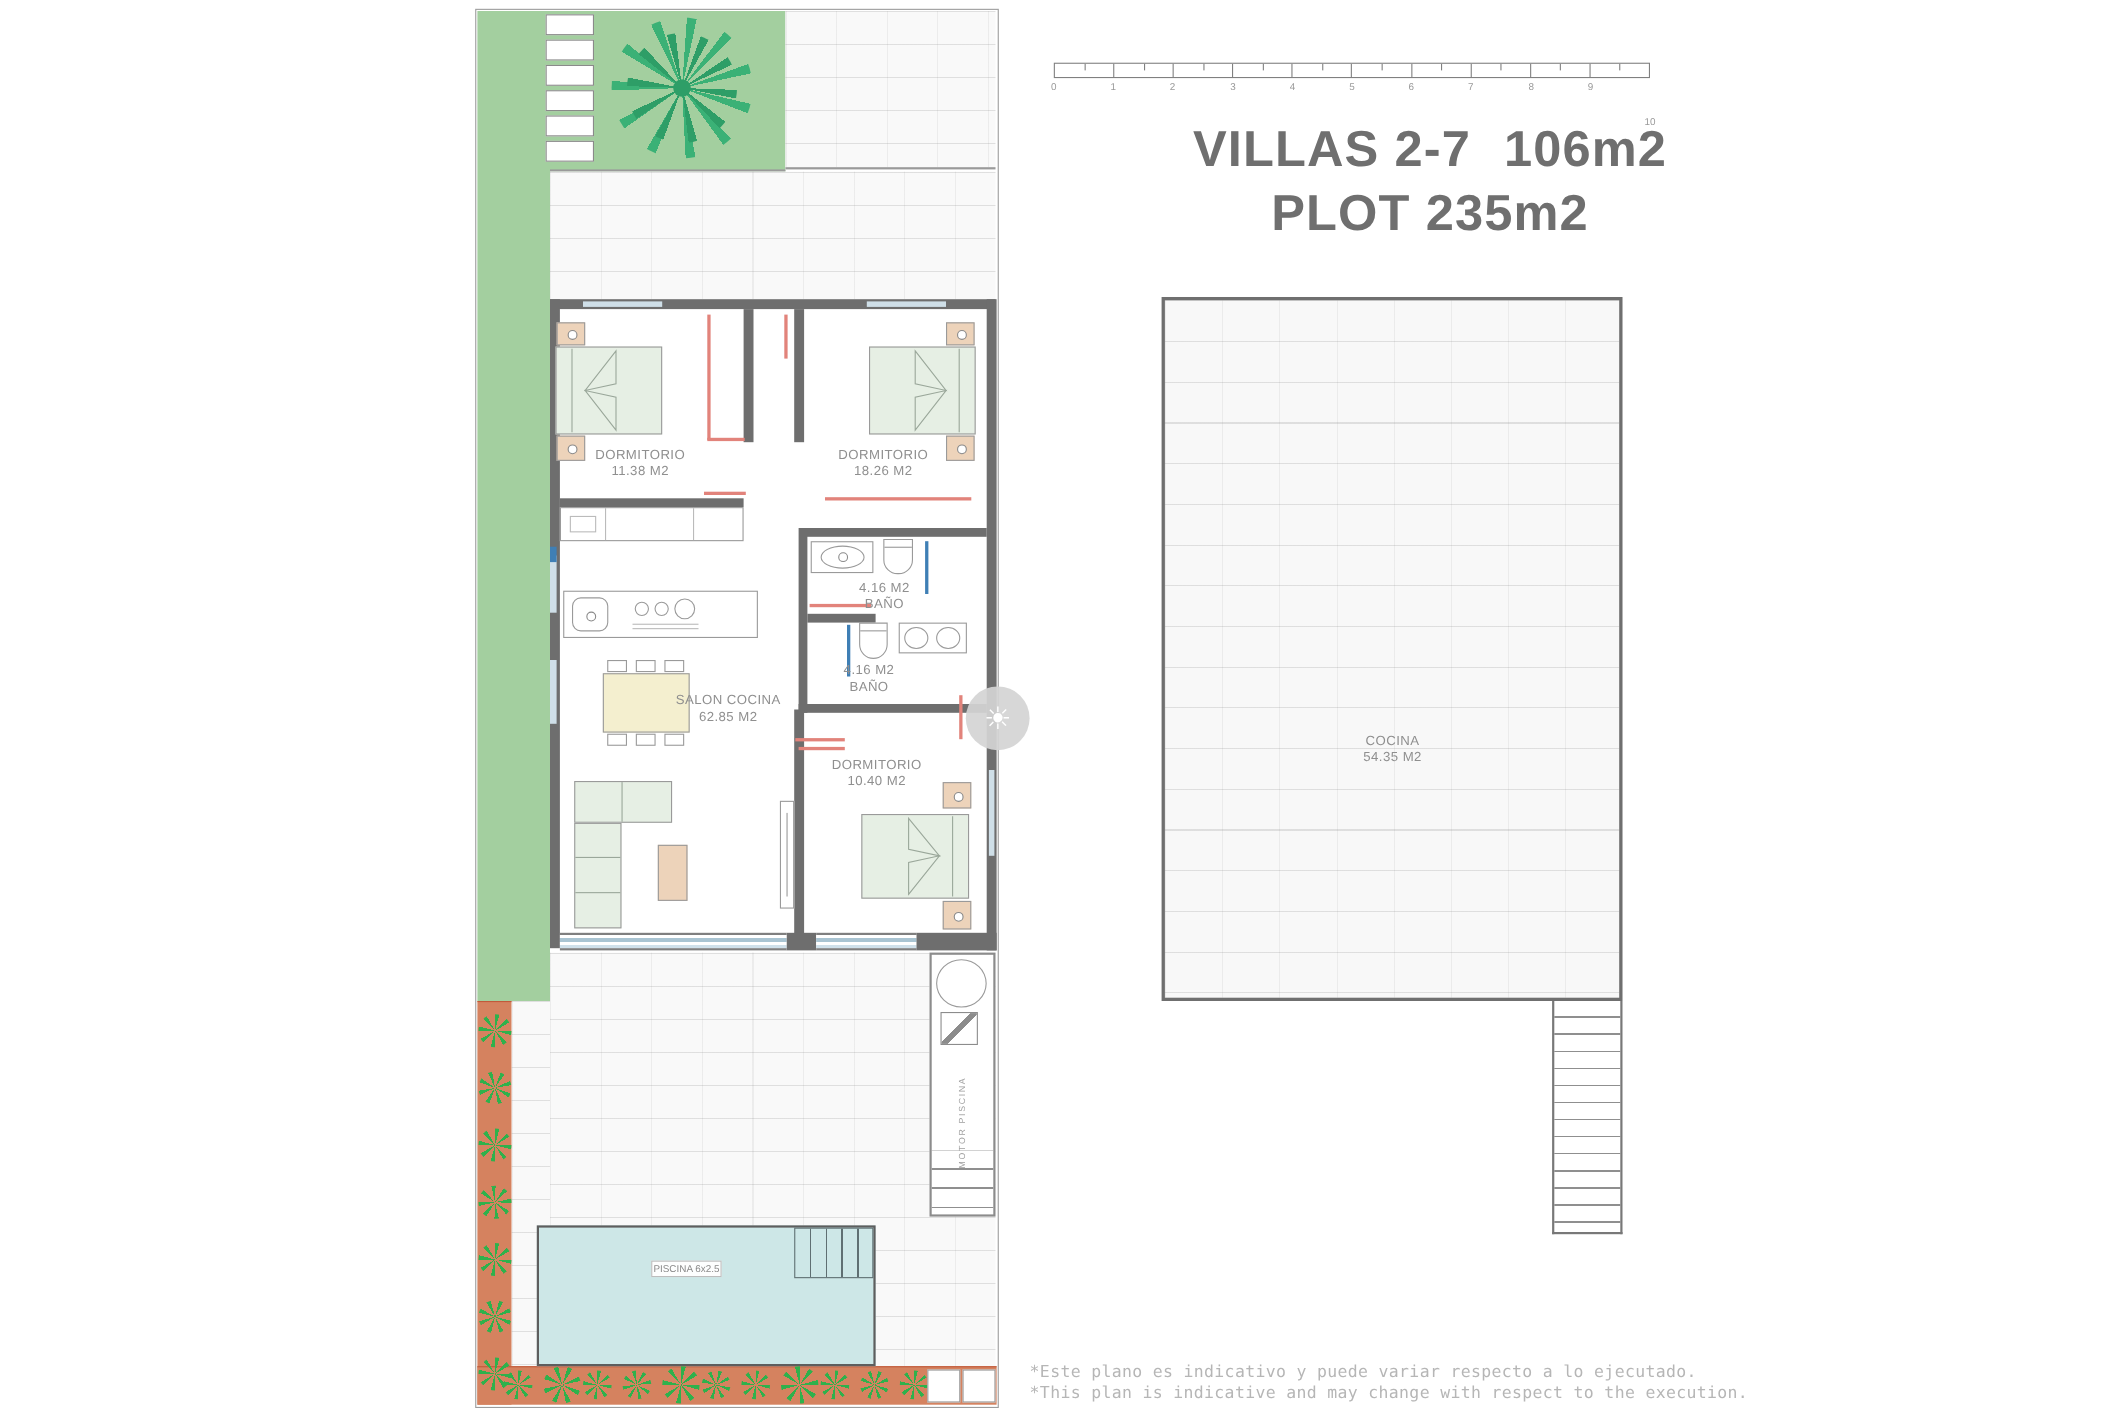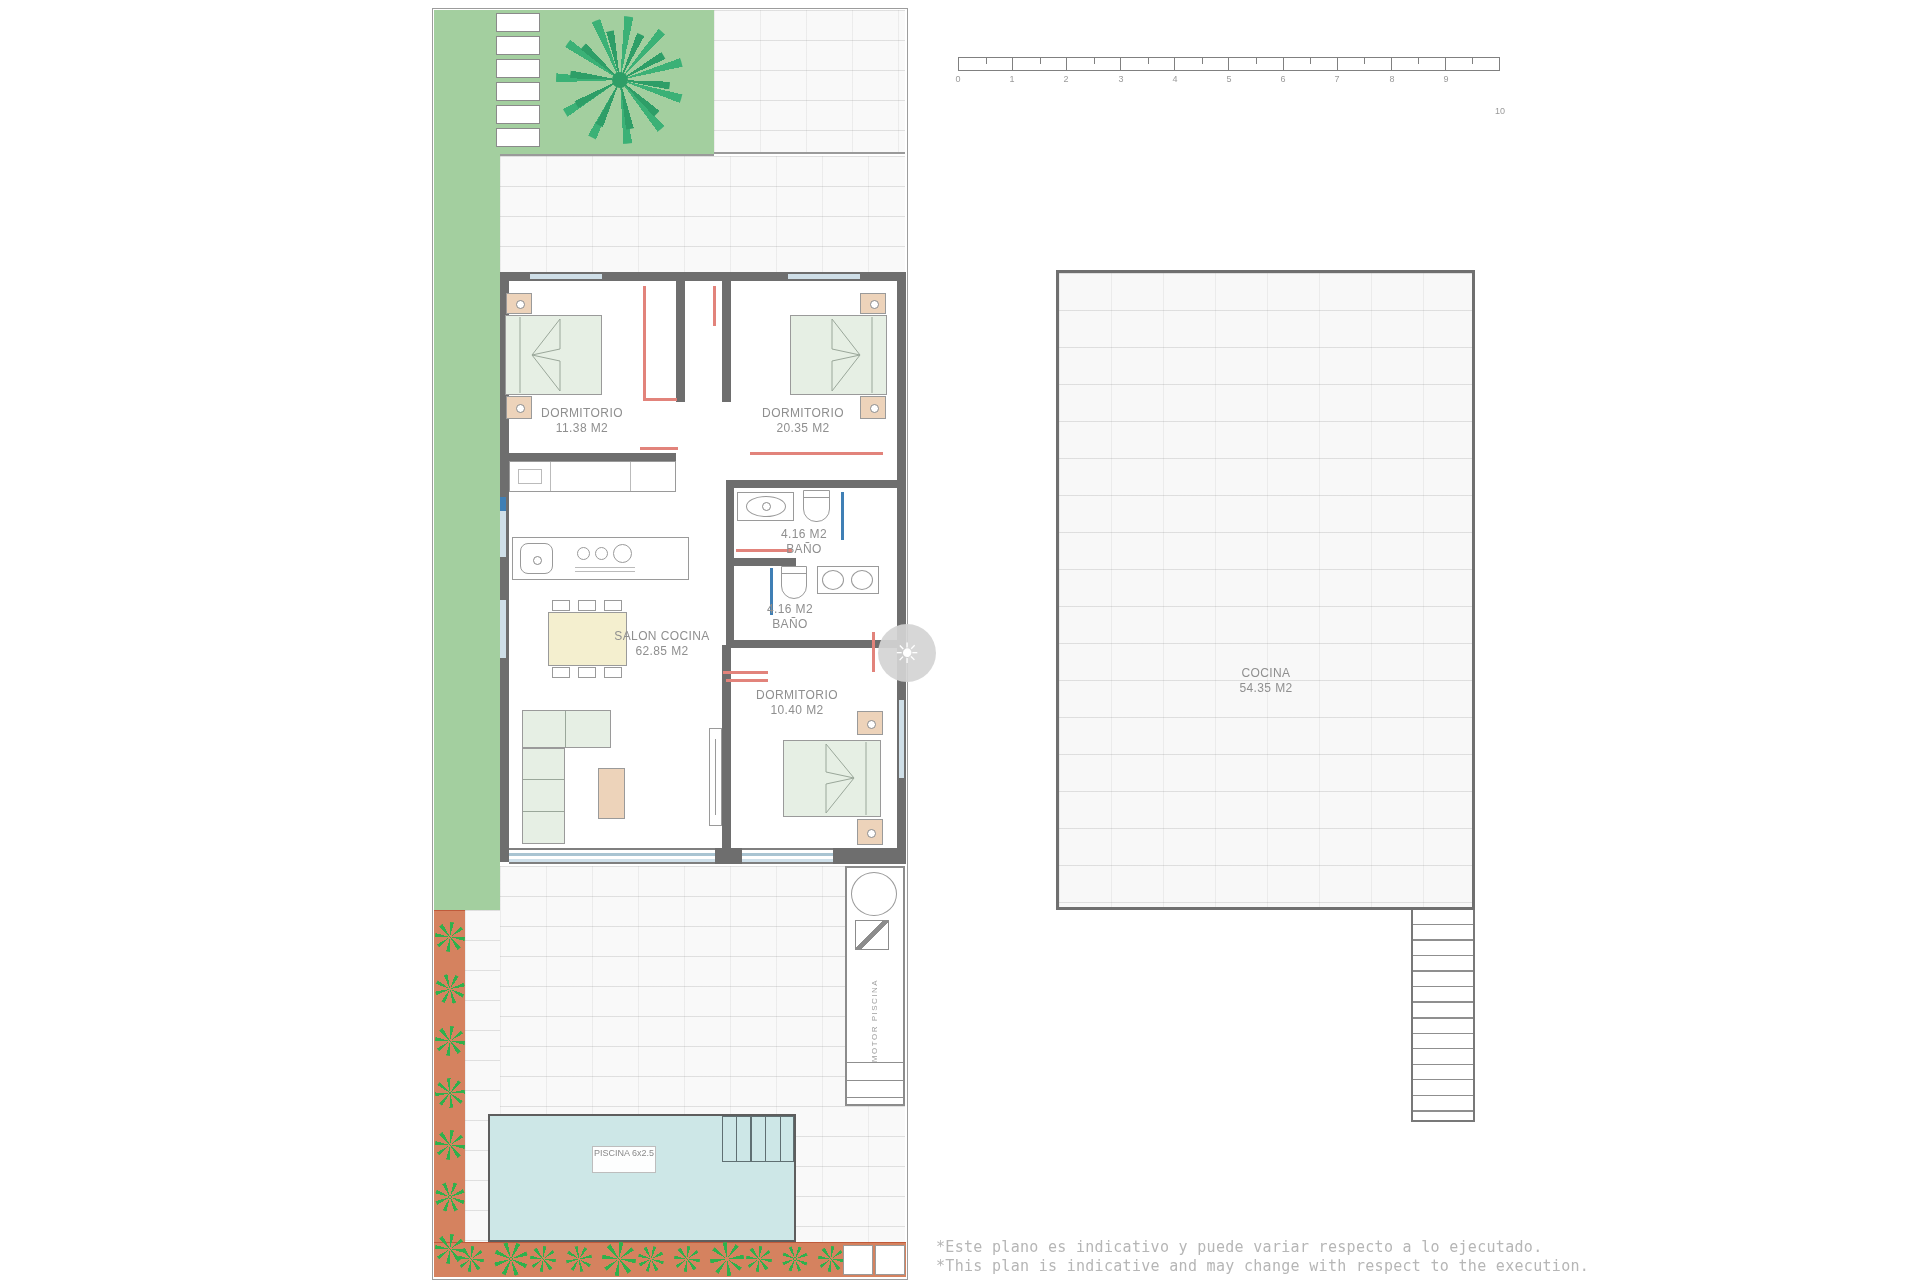--- a/index.html
+++ b/index.html
@@ -145,21 +145,21 @@
     </svg>
   </div>
   <div class="peach" style="left:860px;top:293px;width:26px;height:21px;">
       <div class="dot" style="left:9px;top:6px;"></div>
     </div>
   <div class="peach" style="left:860px;top:396px;width:26px;height:23px;">
       <div class="dot" style="left:9px;top:7px;"></div>
     </div>
   <div class="lbl" style="left:733px;top:406px;width:140px;">
     <div>DORMITORIO</div>
-    <div>20.35 M2</div>
+    <div>18.26 M2</div>
   </div>
 
   <div class="furn" style="left:737px;top:492px;width:57px;height:29px;">
     <div class="abs" style="left:8px;top:3px;width:40px;height:21px;border:1px solid #9a9a9a;border-radius:50%;box-sizing:border-box;"></div>
     <div class="dot" style="left:24px;top:9px;"></div>
   </div>
   <div class="furn" style="left:803px;top:490px;width:27px;height:32px;border-radius:0 0 13px 13px;">
     <div class="abs" style="left:0;top:6px;width:25px;border-top:1px solid #9a9a9a;"></div>
   </div>
   <div class="lbl" style="left:744px;top:527px;width:120px;">
@@ -240,21 +240,21 @@
   <div class="abs" style="left:851px;top:872px;width:46px;height:44px;border:1px solid #9a9a9a;border-radius:50%;box-sizing:border-box;"></div>
   <div class="abs" style="left:855px;top:920px;width:34px;height:30px;border:1px solid #8c8c8c;box-sizing:border-box;
               background:linear-gradient(135deg,transparent 44%,#8c8c8c 44% 56%,transparent 56%);"></div>
   <div class="vtext" style="left:845px;top:965px;width:60px;height:110px;">
     <span>MOTOR  PISCINA</span>
   </div>
   <div class="csteps" style="left:847px;top:1046px;width:56px;height:56px;"></div>
 
   <div class="abs" style="left:488px;top:1114px;width:308px;height:128px;background:#cde7e7;border:2px solid #5e5e5e;box-sizing:border-box;"></div>
   <div class="psteps" style="left:722px;top:1116px;width:72px;height:46px;"></div>
-  <div class="chip" style="left:592px;top:1146px;width:64px;height:27px;">
+  <div class="chip" style="left:592px;top:1146px;width:64px;height:15px;">
     <span>PISCINA 6x2.5</span>
   </div>
 
   <div class="plant" style="left:435px;top:922px;width:30px;height:30px;"></div>
   <div class="plant" style="left:435px;top:974px;width:30px;height:30px;transform:rotate(20deg);"></div>
   <div class="plant" style="left:435px;top:1026px;width:30px;height:30px;"></div>
   <div class="plant" style="left:435px;top:1078px;width:30px;height:30px;transform:rotate(32deg);"></div>
   <div class="plant" style="left:435px;top:1130px;width:30px;height:30px;"></div>
   <div class="plant" style="left:435px;top:1182px;width:30px;height:30px;transform:rotate(14deg);"></div>
   <div class="plant" style="left:435px;top:1234px;width:30px;height:30px;"></div>
@@ -295,20 +295,29 @@
     <span class="sb-num" style="left:163px;">3</span>
     <span class="sb-num" style="left:217px;">4</span>
     <span class="sb-num" style="left:271px;">5</span>
     <span class="sb-num" style="left:325px;">6</span>
     <span class="sb-num" style="left:379px;">7</span>
     <span class="sb-num" style="left:434px;">8</span>
     <span class="sb-num" style="left:488px;">9</span>
     <span class="sb-num" style="left:542px;margin-top:32px;">10</span>
   </div>
 
+  <div class="abs" style="left:1080px;top:106px;width:440px;">
+    <div class="title-line">
+      <span>VILLAS 2-7</span>
+      <span>106m2</span>
+    </div>
+    <div class="title-line">
+      <span>PLOT 235m2</span>
+    </div>
+  </div>
 
   <div class="brick2" style="left:1056px;top:270px;width:419px;height:640px;border:3px solid #6f6f6f;box-sizing:border-box;"></div>
   <div class="lbl" style="left:1156px;top:666px;width:220px;">
     <div>COCINA</div>
     <div>54.35 M2</div>
   </div>
   <div class="stairs" style="left:1411px;top:910px;width:64px;height:212px;"></div>
 
   <div class="foot" style="left:936px;top:1257px;">*This plan is indicative and may change with respect to the execution.</div>
   <div class="foot" style="left:936px;top:1238px;">*Este plano es indicativo y puede variar respecto a lo ejecutado.</div>

